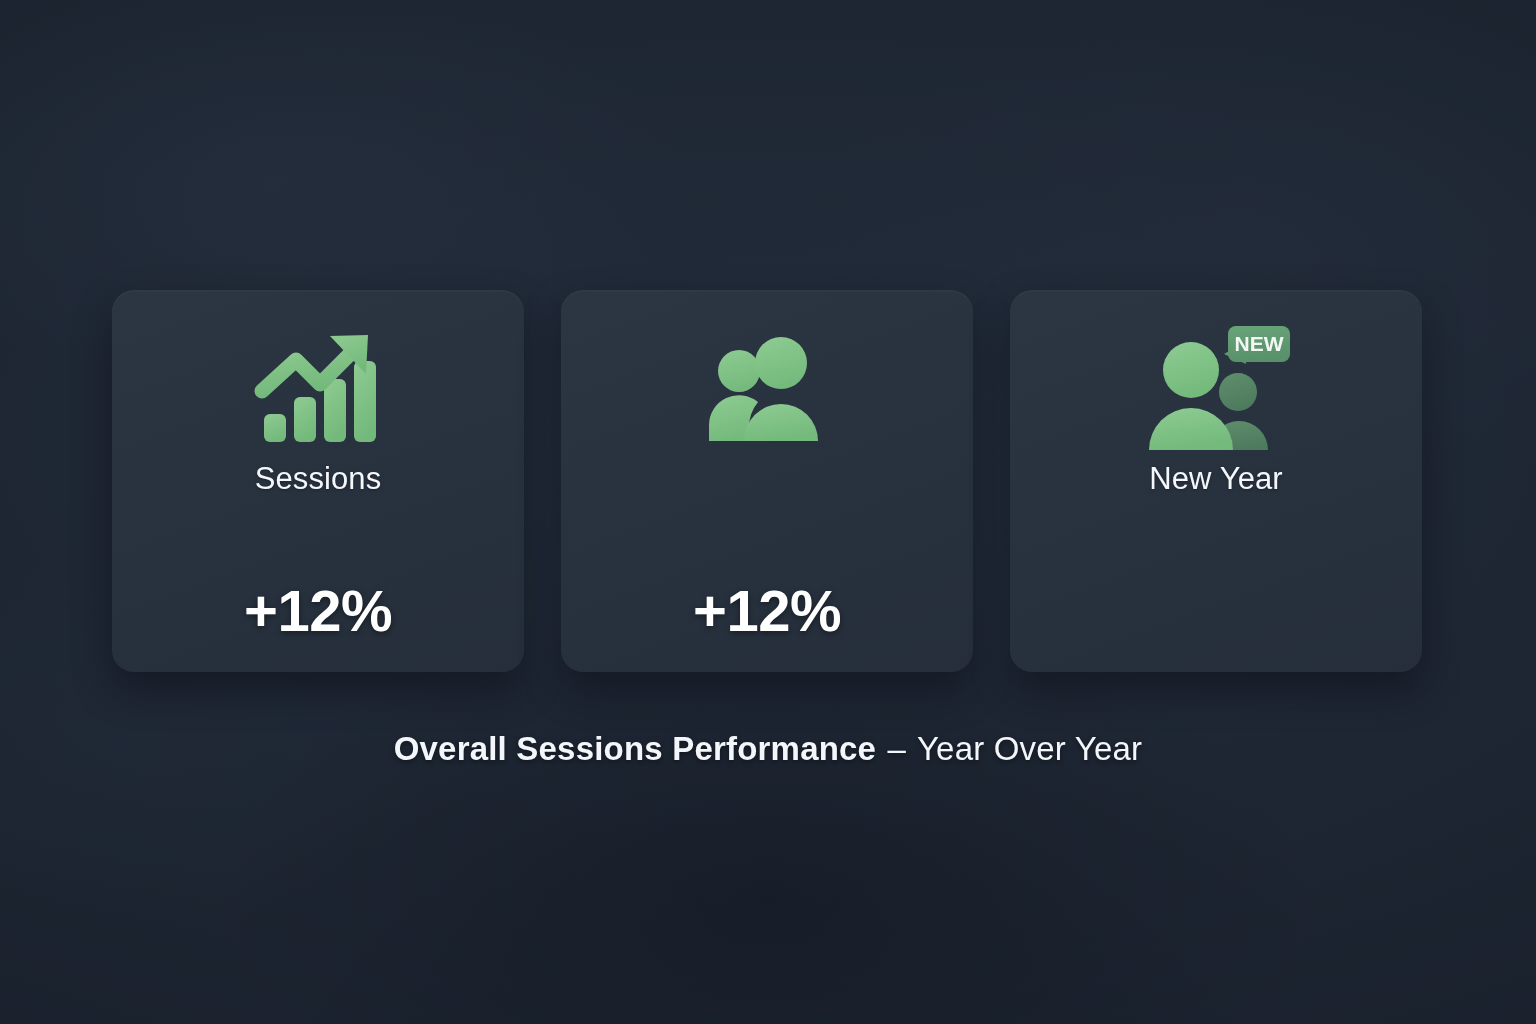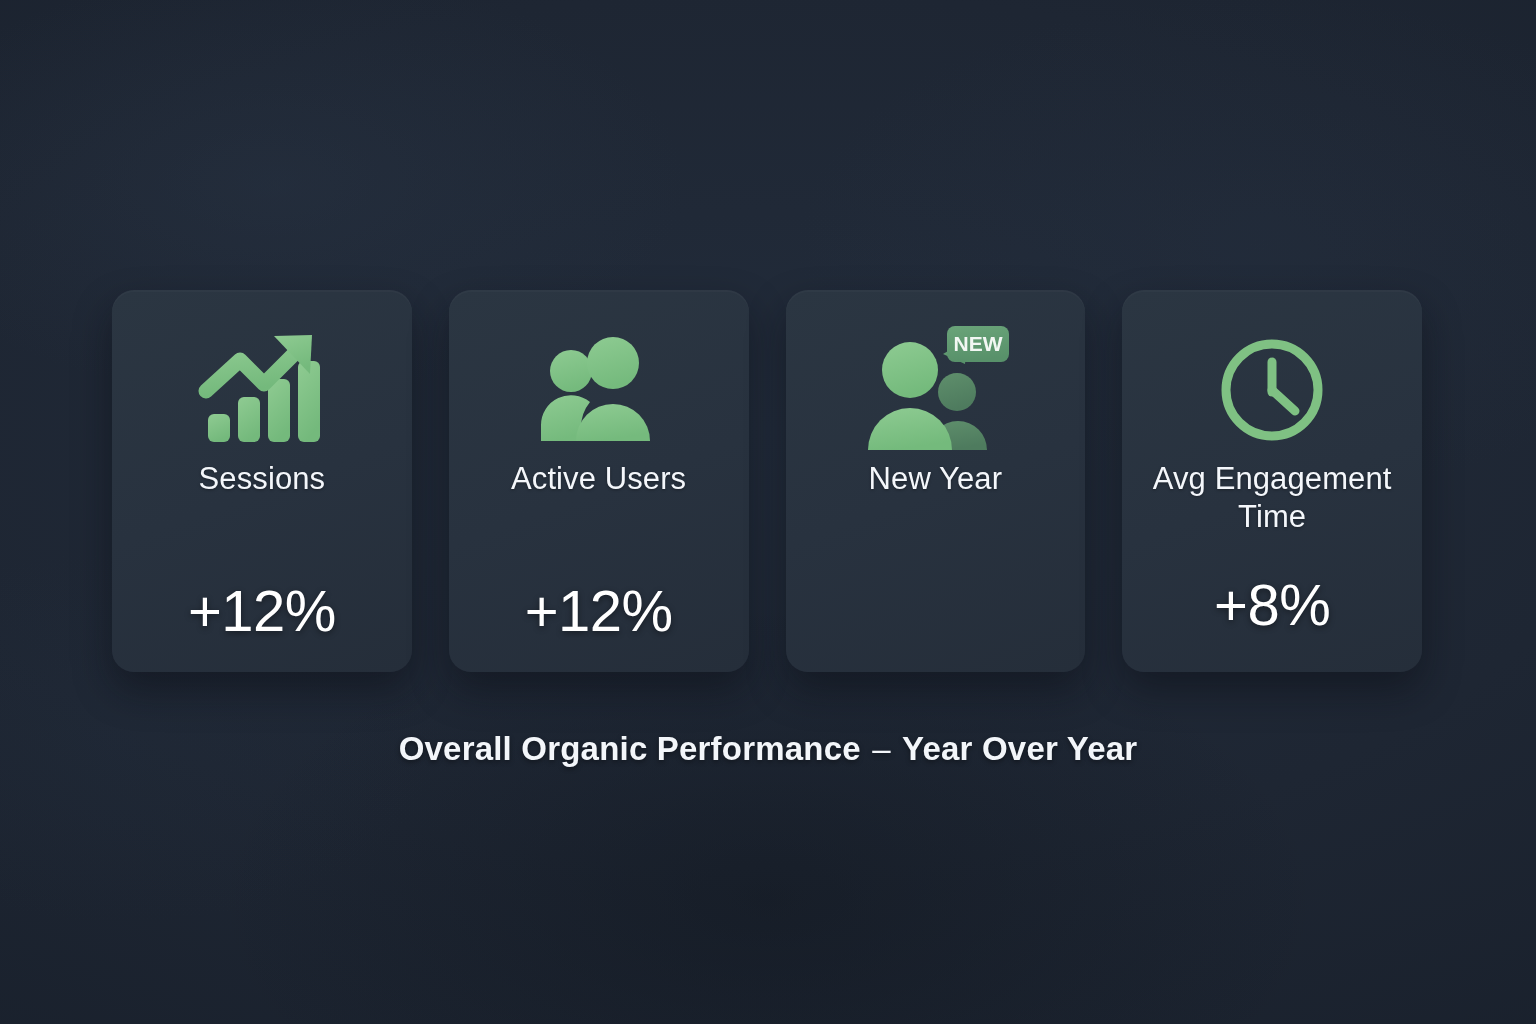--- a/index.html
+++ b/index.html
@@ -84,21 +84,21 @@
     text-align: center;
     text-shadow: 0 1px 3px rgba(0,0,0,0.35);
     max-width: 100%;
   }
 
   .card-value {
     margin-top: auto;
     margin-bottom: 6px;
     color: #ffffff;
     font-size: 58px;
-    font-weight: 400;
+    font-weight: 700;
     line-height: 1;
     letter-spacing: -0.5px;
     text-shadow: 0 2px 6px rgba(0,0,0,0.42);
   }
   
   .kpi-card.two-line .card-value { margin-bottom: 12px; }
 
   
   .caption {
     position: absolute;
@@ -108,21 +108,21 @@
     text-align: center;
     color: #f3f6fa;
     font-size: 33px;
     line-height: 1.2;
     letter-spacing: 0.2px;
     text-shadow: 0 2px 5px rgba(0,0,0,0.40);
     white-space: nowrap;
   }
   .caption .strong { font-weight: 700; }
   .caption .dash   { font-weight: 400; padding: 0 2px; }
-  .caption .light  { font-weight: 700; }
+  .caption .light  { font-weight: 400; }
 </style>
 </head>
 <body>
 
 <div id="stage">
 
   <div class="card-row">
 
     <div class="kpi-card">
       <div class="icon-wrap">
@@ -157,21 +157,20 @@
             </linearGradient>
           </defs>
 
           <circle cx="34" cy="34" r="21" fill="url(#gUsers)"></circle>
           <path d="M4 104 v-16 a30 30 0 0 1 49 -23 a41 41 0 0 0 -9 25 v14 Z" fill="url(#gUsers)"></path>
 
           <circle cx="76" cy="26" r="26" fill="url(#gUsers)"></circle>
           <path d="M39 104 a37 37 0 0 1 74 0 Z" fill="url(#gUsers)"></path>
         </svg>
       </div>
-      <div class="card-label">Active Users</div>
       <div class="card-value">+12%</div>
     </div>
 
     <div class="kpi-card">
       <div class="icon-wrap">
         <svg width="152" height="128" viewBox="0 0 152 128" aria-hidden="true">
           <defs>
             <linearGradient id="gNewFront" x1="0" y1="0" x2="0.3" y2="1">
               <stop offset="0%" stop-color="#8ecb92"></stop>
               <stop offset="100%" stop-color="#74ba7c"></stop>
@@ -193,33 +192,22 @@
           <path d="M9 124 a42 42 0 0 1 84 0 Z" fill="url(#gNewFront)"></path>
 
           <path d="M84 28 L108 14 L106 38 Z" fill="url(#gBadge)"></path>
           <rect x="88" y="0" width="62" height="36" rx="8" fill="url(#gBadge)"></rect>
           <text x="119" y="25" text-anchor="middle" font-family="Liberation Sans, sans-serif" font-size="21" font-weight="700" fill="#f2f7f3">NEW</text>
         </svg>
       </div>
       <div class="card-label">New Year</div>
     </div>
 
-    <div class="kpi-card two-line">
-      <div class="icon-wrap">
-        <svg width="110" height="110" viewBox="0 0 110 110" aria-hidden="true">
-          <circle cx="55" cy="55" r="46" fill="none" stroke="#7fc183" stroke-width="9"></circle>
-          <path d="M55 27 V57" fill="none" stroke="#7fc183" stroke-width="9" stroke-linecap="round"></path>
-          <path d="M55 55 L78 76" fill="none" stroke="#7fc183" stroke-width="9" stroke-linecap="round"></path>
-        </svg>
-      </div>
-      <div class="card-label">Avg Engagement Time</div>
-      <div class="card-value">+8%</div>
-    </div>
 
   </div>
 
   <div class="caption">
-    <span class="strong">Overall Organic Performance</span>
+    <span class="strong">Overall Sessions Performance</span>
     <span class="dash">–</span>
     <span class="light">Year Over Year</span>
   </div>
 
 </div>
 
 </body></html>

